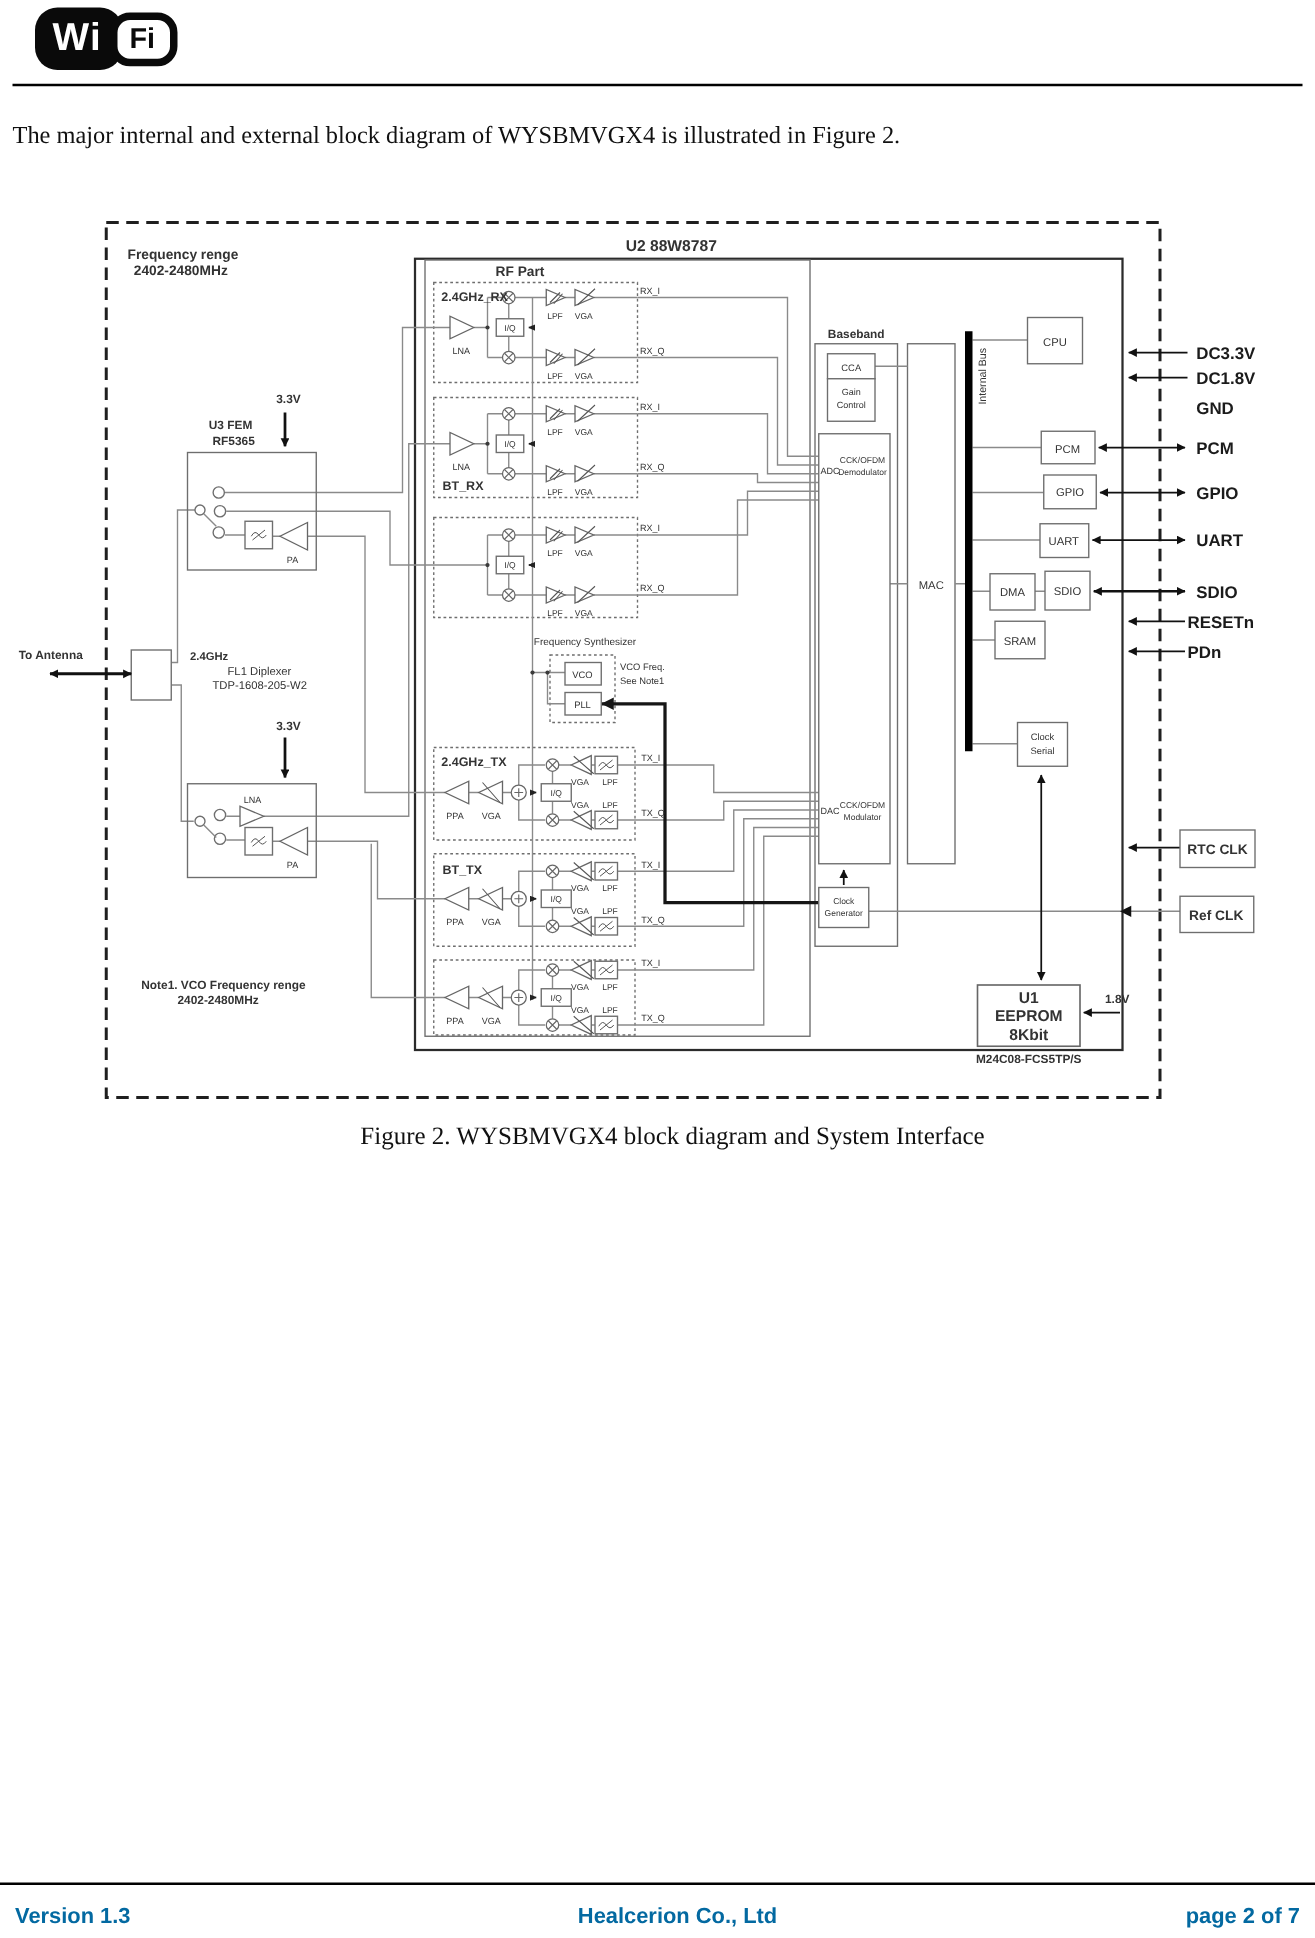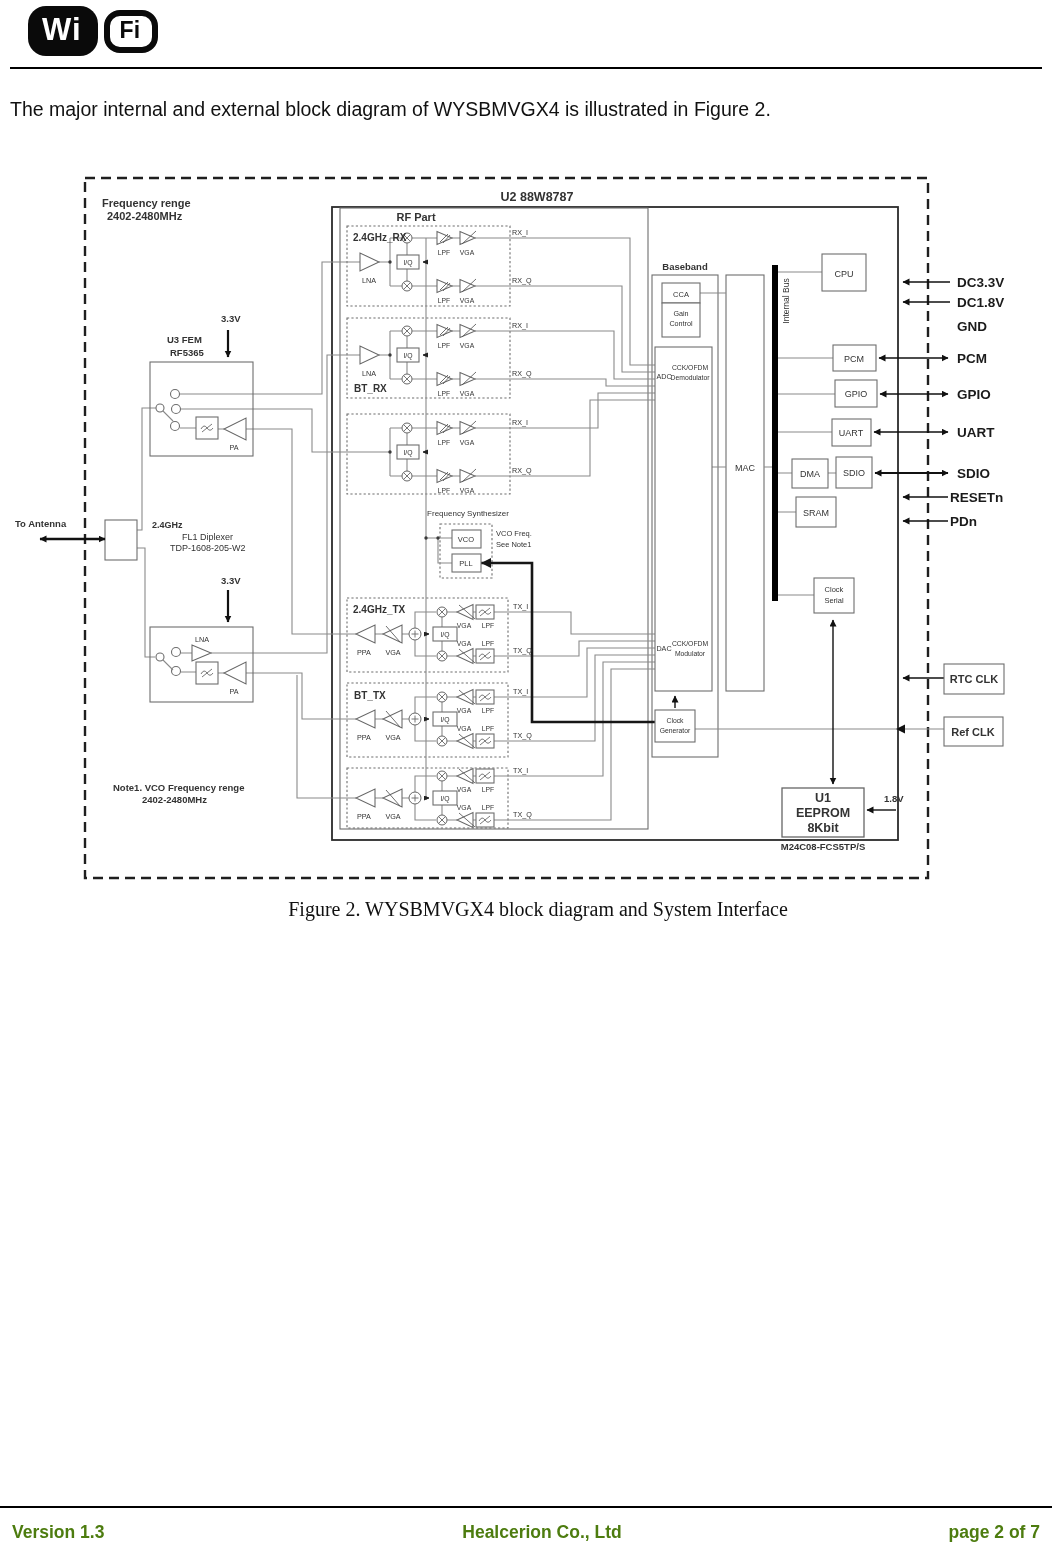--- a/index.html
+++ b/index.html
@@ -1,29 +1,29 @@
 <!DOCTYPE html>
 <html><head>
 <meta charset="utf-8">
 <style>
   html,body{margin:0;padding:0;background:#fff;}
   body{width:1052px;height:1550px;position:relative;font-family:"Liberation Sans",sans-serif;}
   .abs{position:absolute;}
   
-  .logo{left:28px;top:6px;display:flex;align-items:center;height:50px;gap:16px;}
+  .logo{left:28px;top:6px;display:flex;align-items:center;height:50px;}
   .logo-wi{background:#0a0a0a;color:#fff;font-weight:bold;font-size:31px;
     padding:6px 16px 8px 14px;border-radius:18px;letter-spacing:1px;z-index:1;}
   .logo-fi{background:#fff;color:#0a0a0a;font-weight:bold;font-size:23px;
     padding:1px 12px 3px 10px;border:6px solid #0a0a0a;border-radius:16px;margin-left:-10px;z-index:2;}
   .rule-top{left:10px;top:67px;width:1032px;height:2px;background:#000;}
-  .intro{left:10px;top:98px;width:1030px;font-family:Liberation Sans, sans-serif;font-size:19.5px;color:#111;}
+  .intro{left:10px;top:98px;width:1030px;font-family:Liberation Serif, serif;font-size:19.5px;color:#111;}
   .caption{left:12px;top:898px;width:1052px;text-align:center;font-family:"Liberation Serif",serif;font-size:20px;color:#111;}
   .rule-bot{left:0;top:1506px;width:1052px;height:2px;background:#000;}
   .footer{left:12px;top:1522px;width:1028px;display:flex;justify-content:space-between;
-    font-weight:bold;font-size:17.5px;color:#4d7c0f;}
+    font-weight:bold;font-size:17.5px;color:#0369a1;}
   .footer .fc{position:absolute;left:16px;width:100%;text-align:center;}
   .footer span{position:relative;z-index:1;background:transparent;}
   
   svg text{font-family:"Liberation Sans",sans-serif;fill:#333;}
   .ts{font-size:6.8px}.tc{font-size:7.2px}.t75{font-size:7.5px}.t8{font-size:8px}
   .t85{font-size:8.5px}.t9{font-size:9px}.t95{font-size:9.5px;font-weight:bold}
   .t10{font-size:10px;font-weight:bold}.t11{font-size:11px;font-weight:bold}
   .t12{font-size:12.5px;font-weight:bold}.tx{font-size:13.5px;font-weight:bold;fill:#1b1b1b}
   .mid{text-anchor:middle}
   .wire{stroke:#8a8a8a;stroke-width:1.1;fill:none}

